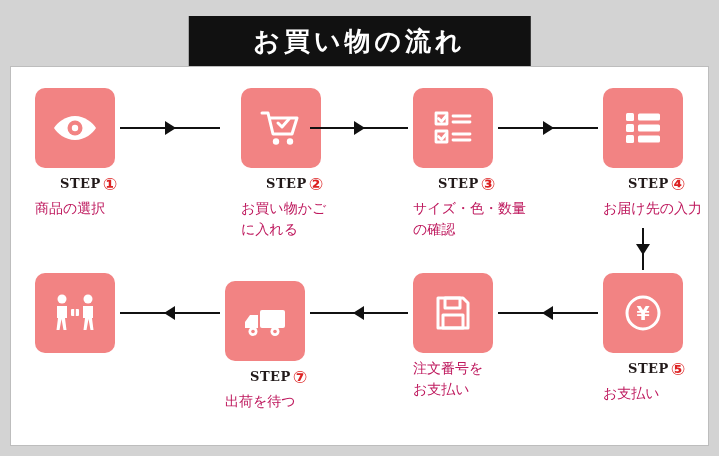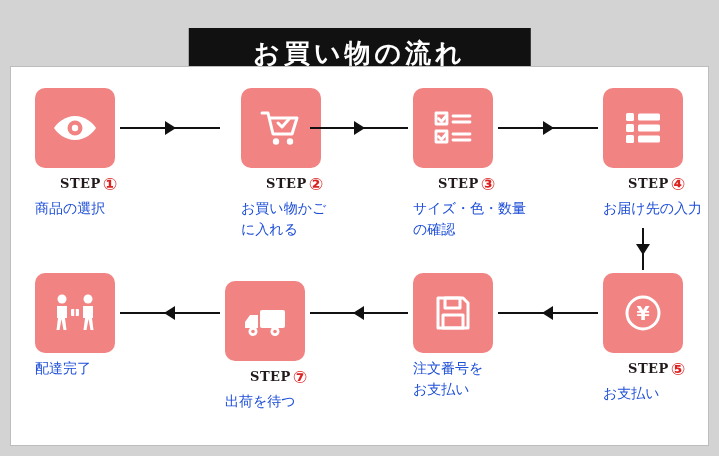--- a/index.html
+++ b/index.html
@@ -8,21 +8,21 @@
     position: relative;
     background: var(--band-gray, #d3d3d3);
     font-family: "Liberation Sans", "DejaVu Sans", sans-serif;
     overflow: hidden;
   }
   .top-band {
     position: absolute; left: 0; top: 0; width: 719px; height: 62px;
     background: var(--band-gray, #d3d3d3);
   }
   .title-box {
-    position: absolute; left: 50%; top: 28px; transform: translateX(-50%);
+    position: absolute; left: 50%; top: 16px; transform: translateX(-50%);
     background: var(--header-bg, #111);
     color: #fff;
     font-family: "DejaVu Serif", "Liberation Serif", serif;
     font-weight: bold; font-size: 26px; letter-spacing: 4px;
     padding: 8px 65px; white-space: nowrap;
   }
   .panel {
     position: absolute; left: 10px; right: 10px; top: 66px; bottom: 10px;
     background: #fff; border: 1px solid #bdbdbd;
   }
@@ -37,21 +37,21 @@
   .step-word {
     font-weight: bold; font-size: 13px; color: #221a1a; letter-spacing: 0.5px;
     font-family: "DejaVu Serif", "Liberation Serif", serif;
     margin-left: 25px;
   }
   .step-num {
     font-size: 17px; color: var(--accent-red, #dd2222); font-weight: bold;
     margin-left: 2px; vertical-align: -2px;
   }
   .desc {
-    margin-top: 5px; font-size: 14px; color: #1d4ed8; line-height: 1.5;
+    margin-top: 5px; font-size: 14px; color: #be185d; line-height: 1.5;
     white-space: pre-line;
   }
   .arrow { position: absolute; background: #111; }
   .arrow-r, .arrow-l { height: 2px; }
   .arrow-r::after {
     content: ""; position: absolute; top: -6px; left: 50%; margin-left: -5px;
     width: 0; height: 0;
     border-top: 7px solid transparent; border-bottom: 7px solid transparent;
     border-left: 11px solid #111;
   }
@@ -187,21 +187,20 @@
   <div class="tile">
     <svg viewBox="0 0 48 48" fill="#fff">
       <circle cx="11" cy="10" r="4.5"></circle>
       <path d="M6 17 h10 v12 h-2 l1.5 12 h-3 l-2 -11 l-2 11 h-3 l1.5 -12 h-1 z"></path>
       <circle cx="37" cy="10" r="4.5"></circle>
       <path d="M32 17 h10 v12 h-1 l1.5 12 h-3 l-2 -11 l-2 11 h-3 l1.5 -12 h-2 z"></path>
       <rect x="20" y="20" width="8" height="7" rx="1"></rect>
       <rect x="23.2" y="20" width="1.6" height="7" fill="#f28383"></rect>
     </svg>
   </div>
-  <div class="desc">配達完了</div>
 </div>
 
 <div class="arrow arrow-r" style="left:120px; top:127px; width:100px"></div>
 <div class="arrow arrow-r" style="left:310px; top:127px; width:98px"></div>
 <div class="arrow arrow-r" style="left:498px; top:127px; width:100px"></div>
 
 <div class="arrow arrow-d" style="left:642px; top:228px; height:42px"></div>
 
 <div class="arrow arrow-l" style="left:498px; top:312px; width:100px"></div>
 <div class="arrow arrow-l" style="left:310px; top:312px; width:98px"></div>

